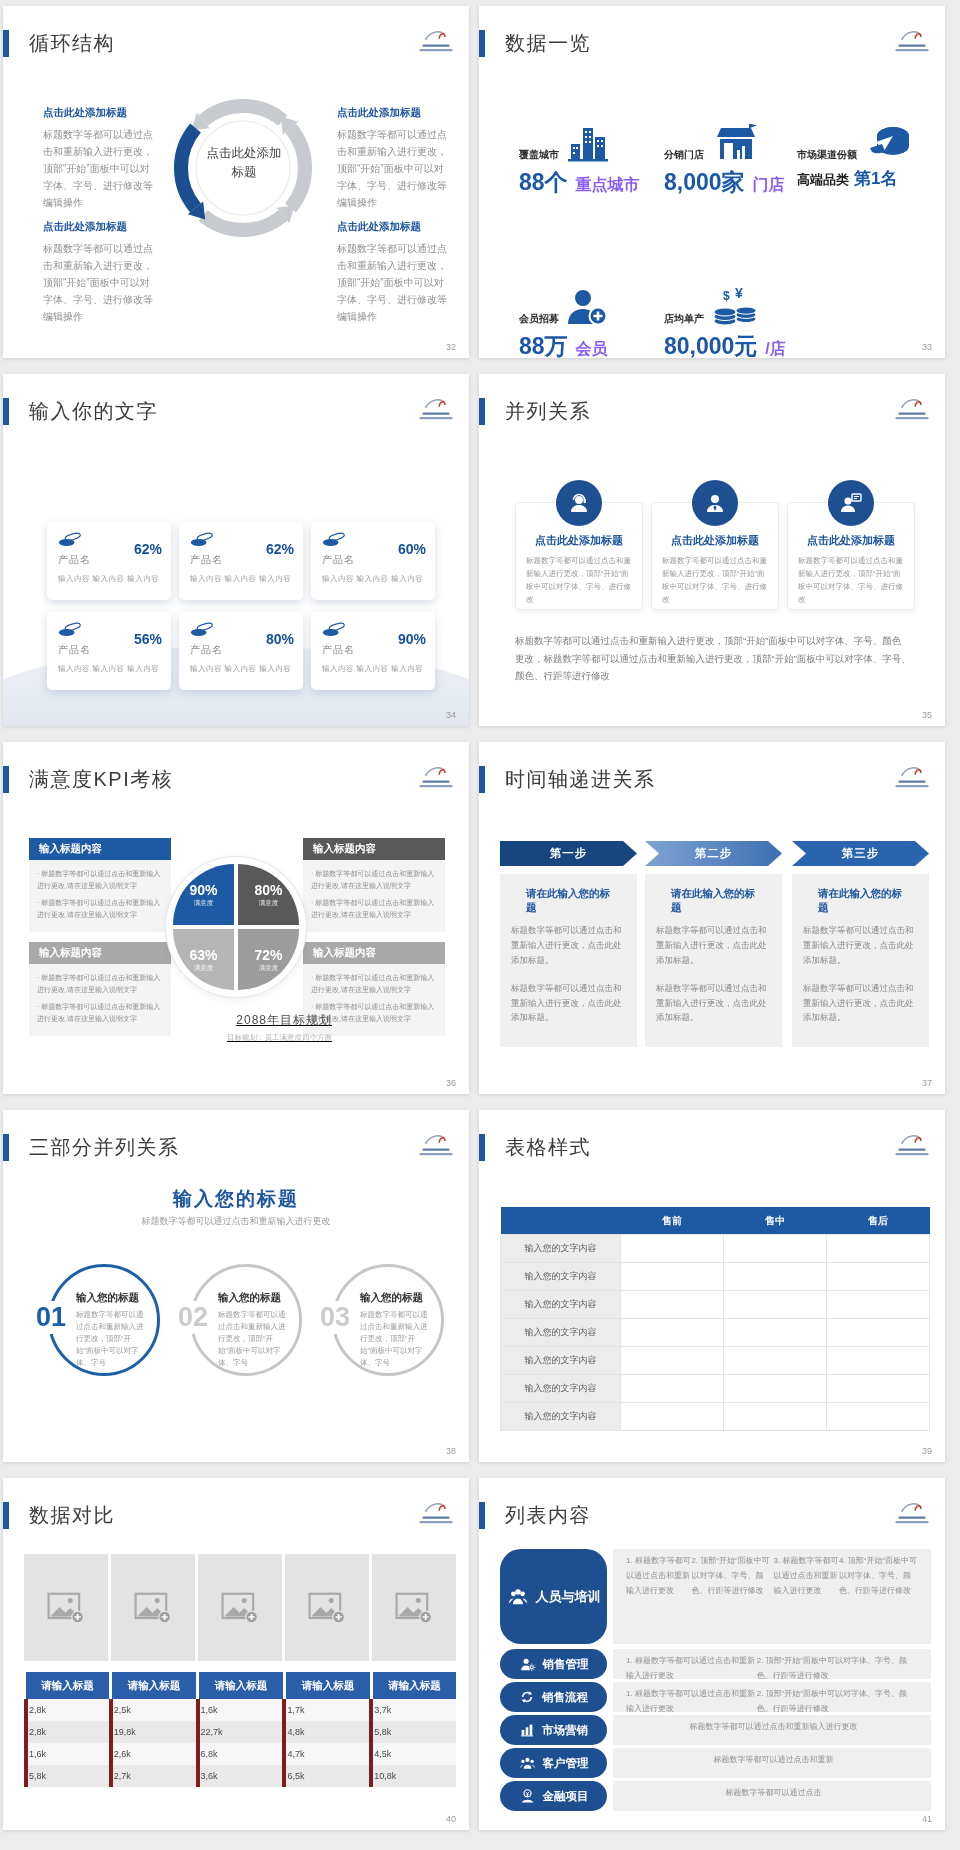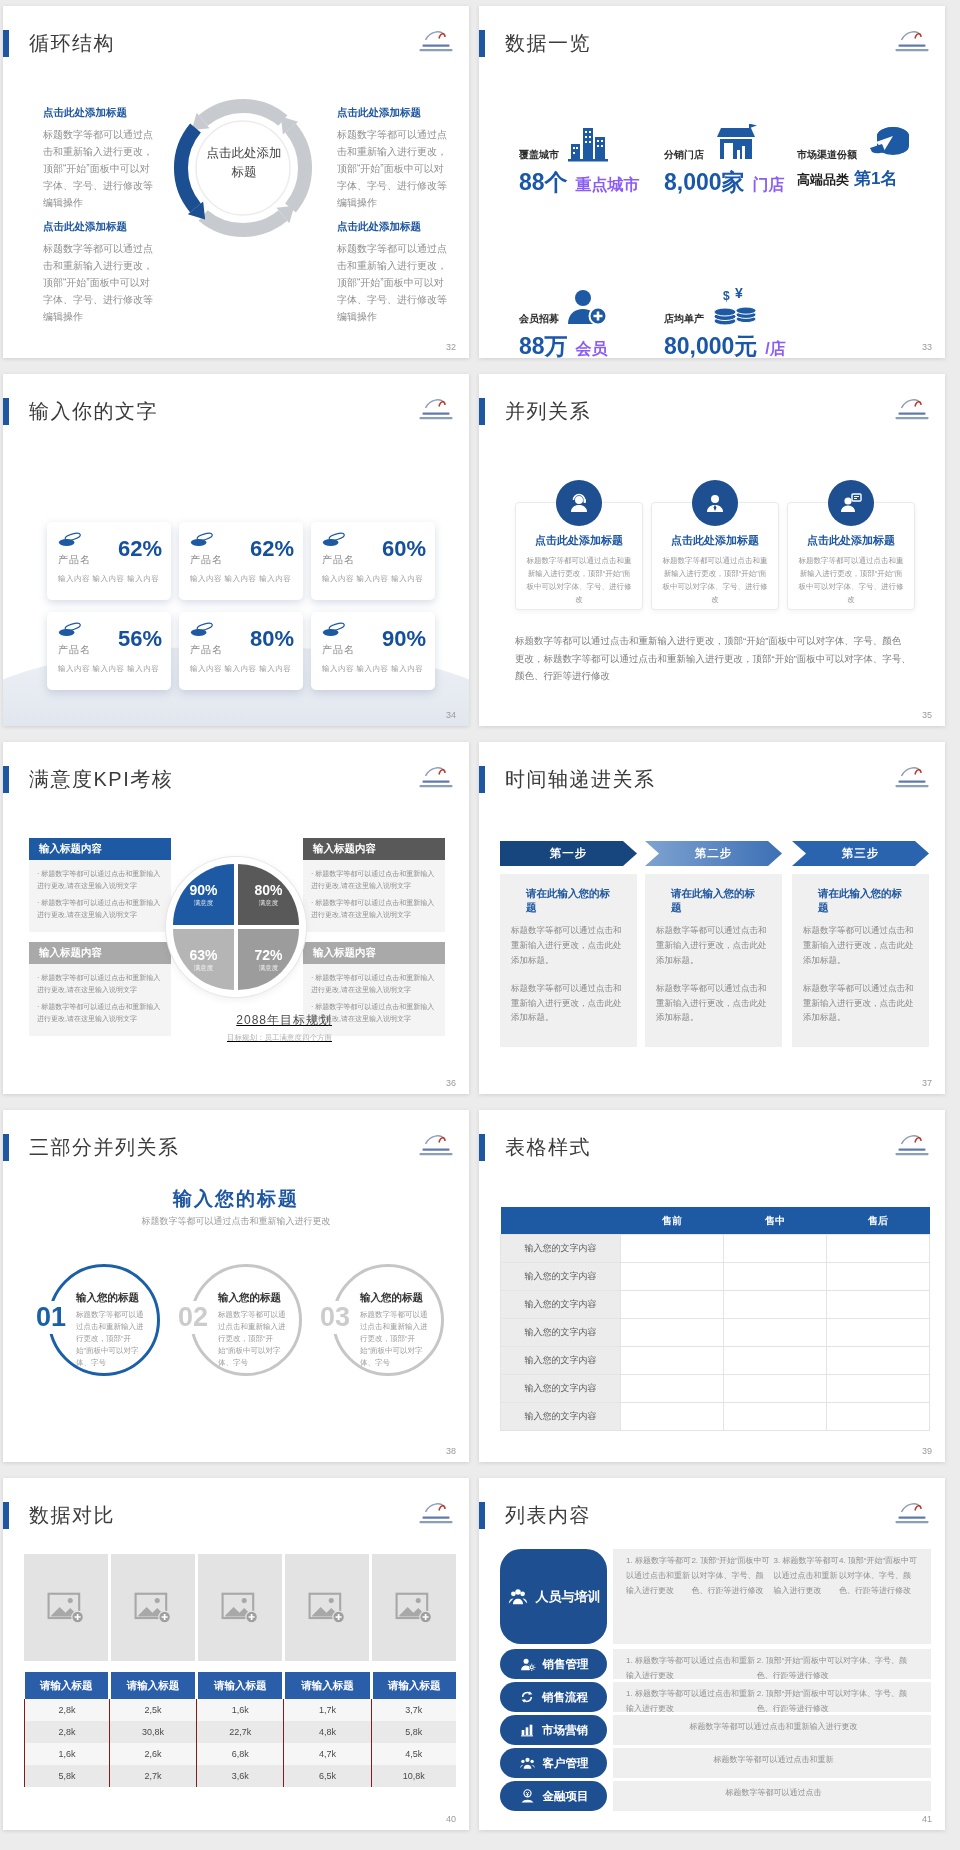--- a/index.html
+++ b/index.html
@@ -30,29 +30,29 @@
   .pre{font-size:13px;font-weight:bold;color:#1e1e1e;margin-right:5px;}
   .num3{font-size:17px;font-weight:bold;color:#1a57a8;}
   
   .para{position:absolute;font-size:9.5px;color:#7d7d7d;line-height:1.85;}
   .wave{position:absolute;left:-40px;right:-40px;bottom:-30px;height:110px;
         background:linear-gradient(180deg,#eef1f6,#dde3ec);border-radius:50% 50% 0 0/70px 70px 0 0;}
   .pcard{position:absolute;width:124px;height:78px;background:#fff;border-radius:5px;
          box-shadow:0 3px 9px rgba(110,130,165,.28);padding:9px 9px 5px 11px;box-sizing:border-box;}
   .pc-top{display:flex;align-items:center;justify-content:space-between;}
   .pc-name{font-size:10px;color:#8a8a8a;letter-spacing:1px;margin-top:2px;}
-  .pc-pct{font-size:22px;font-weight:bold;color:#15509e;}
+  .pc-pct{font-size:14px;font-weight:bold;color:#15509e;}
   .pc-note{font-size:7.5px;color:#9a9a9a;margin-top:7px;letter-spacing:.5px;}
   
   .par-card{position:absolute;top:128px;width:128px;height:108px;background:#fff;border:1px solid #eaeaea;
             border-radius:4px;box-shadow:0 2px 6px rgba(0,0,0,.05);box-sizing:border-box;text-align:center;}
   .par-ico{position:absolute;top:-23px;left:50%;transform:translateX(-50%);width:46px;height:46px;
            border-radius:50%;background:#1d4f91;display:grid;place-items:center;}
   .par-title{margin-top:30px;font-size:11px;font-weight:bold;color:#1e56a0;}
-  .par-body{font-size:7.5px;color:#979797;line-height:1.75;margin:6px 10px 0;text-align:center;}
+  .par-body{font-size:7.5px;color:#979797;line-height:1.75;margin:6px 10px 0;text-align:left;}
   
   .kbox{position:absolute;width:142px;}
   .kbox-h{height:22px;font-size:10.5px;font-weight:bold;color:#fff;display:flex;align-items:center;padding-left:10px;box-sizing:border-box;}
   .kb-blue{background:#1d5aa3;} .kb-dark{background:#595959;} .kb-gray{background:#a9a9a9;}
   .kbox-b{background:#f4f4f4;padding:8px 8px 6px;font-size:7px;color:#8f8f8f;line-height:1.65;}
   .kbox-b p{margin:0 0 6px;}
   .pie-ring{position:absolute;left:163px;top:115px;width:140px;height:140px;border-radius:50%;
             background:#fff;box-shadow:0 0 0 1px #e7e7e7,0 2px 8px rgba(0,0,0,.08);display:grid;place-items:center;}
   .pie{position:relative;width:126px;height:126px;}
   .q{position:absolute;width:61px;height:61px;color:#fff;display:flex;flex-direction:column;
@@ -94,21 +94,21 @@
   
   table.stable{position:absolute;left:21px;top:97px;width:430px;border-collapse:collapse;}
   .stable th{background:#1d5aa3;color:#fff;font-size:10px;height:25px;font-weight:bold;}
   .stable td{height:25px;border:1px solid #e4e4e4;}
   .stable td.lab{background:#ececec;color:#606060;font-size:9px;text-align:center;width:117px;}
   
   .ph-box{position:absolute;top:76px;width:84px;height:107px;background:#e3e3e3;display:grid;place-items:center;}
   table.ctable{position:absolute;left:21px;top:194px;width:432px;border-collapse:collapse;}
   .ctable th{background:#2a5ea8;color:#fff;font-size:10.5px;font-weight:bold;height:25px;border-left:3px solid #fff;}
   .ctable th:first-child{border-left:none;}
-  .ctable td{font-size:9px;color:#4a4a4a;text-align:center;height:20px;border-left:1px solid #7f1d1d;}
+  .ctable td{font-size:9px;color:#4a4a4a;height:20px;border-left:4px solid #7f1d1d;}
   .ctable tr:nth-child(odd) td{background:#e9e9e9;}
   .ctable tr:nth-child(even) td{background:#f6f6f6;}
   
   .lbox{position:absolute;left:21px;width:107px;background:#1d4f91;color:#fff;display:flex;
         align-items:center;justify-content:center;gap:7px;font-weight:bold;font-size:11.5px;box-sizing:border-box;border-radius:21px;}
   .lcontent{position:absolute;left:134px;width:318px;background:#efefef;color:#8f8f8f;font-size:8px;
             display:flex;flex-direction:row;justify-content:center;padding:4px 10px 4px 13px;box-sizing:border-box;}
   .lcontent p{margin:0;line-height:1.9;}
 </style>
 </head>
@@ -687,21 +687,21 @@
       </tr>
       <tr>
         <td>2,8k</td>
             <td>2,5k</td>
             <td>1,6k</td>
             <td>1,7k</td>
             <td>3,7k</td>
           </tr>
       <tr>
         <td>2,8k</td>
-            <td>30,8k</td>
+            <td>19,8k</td>
             <td>22,7k</td>
             <td>4,8k</td>
             <td>5,8k</td>
           </tr>
       <tr>
         <td>1,6k</td>
             <td>2,6k</td>
             <td>6,8k</td>
             <td>4,7k</td>
             <td>4,5k</td>

